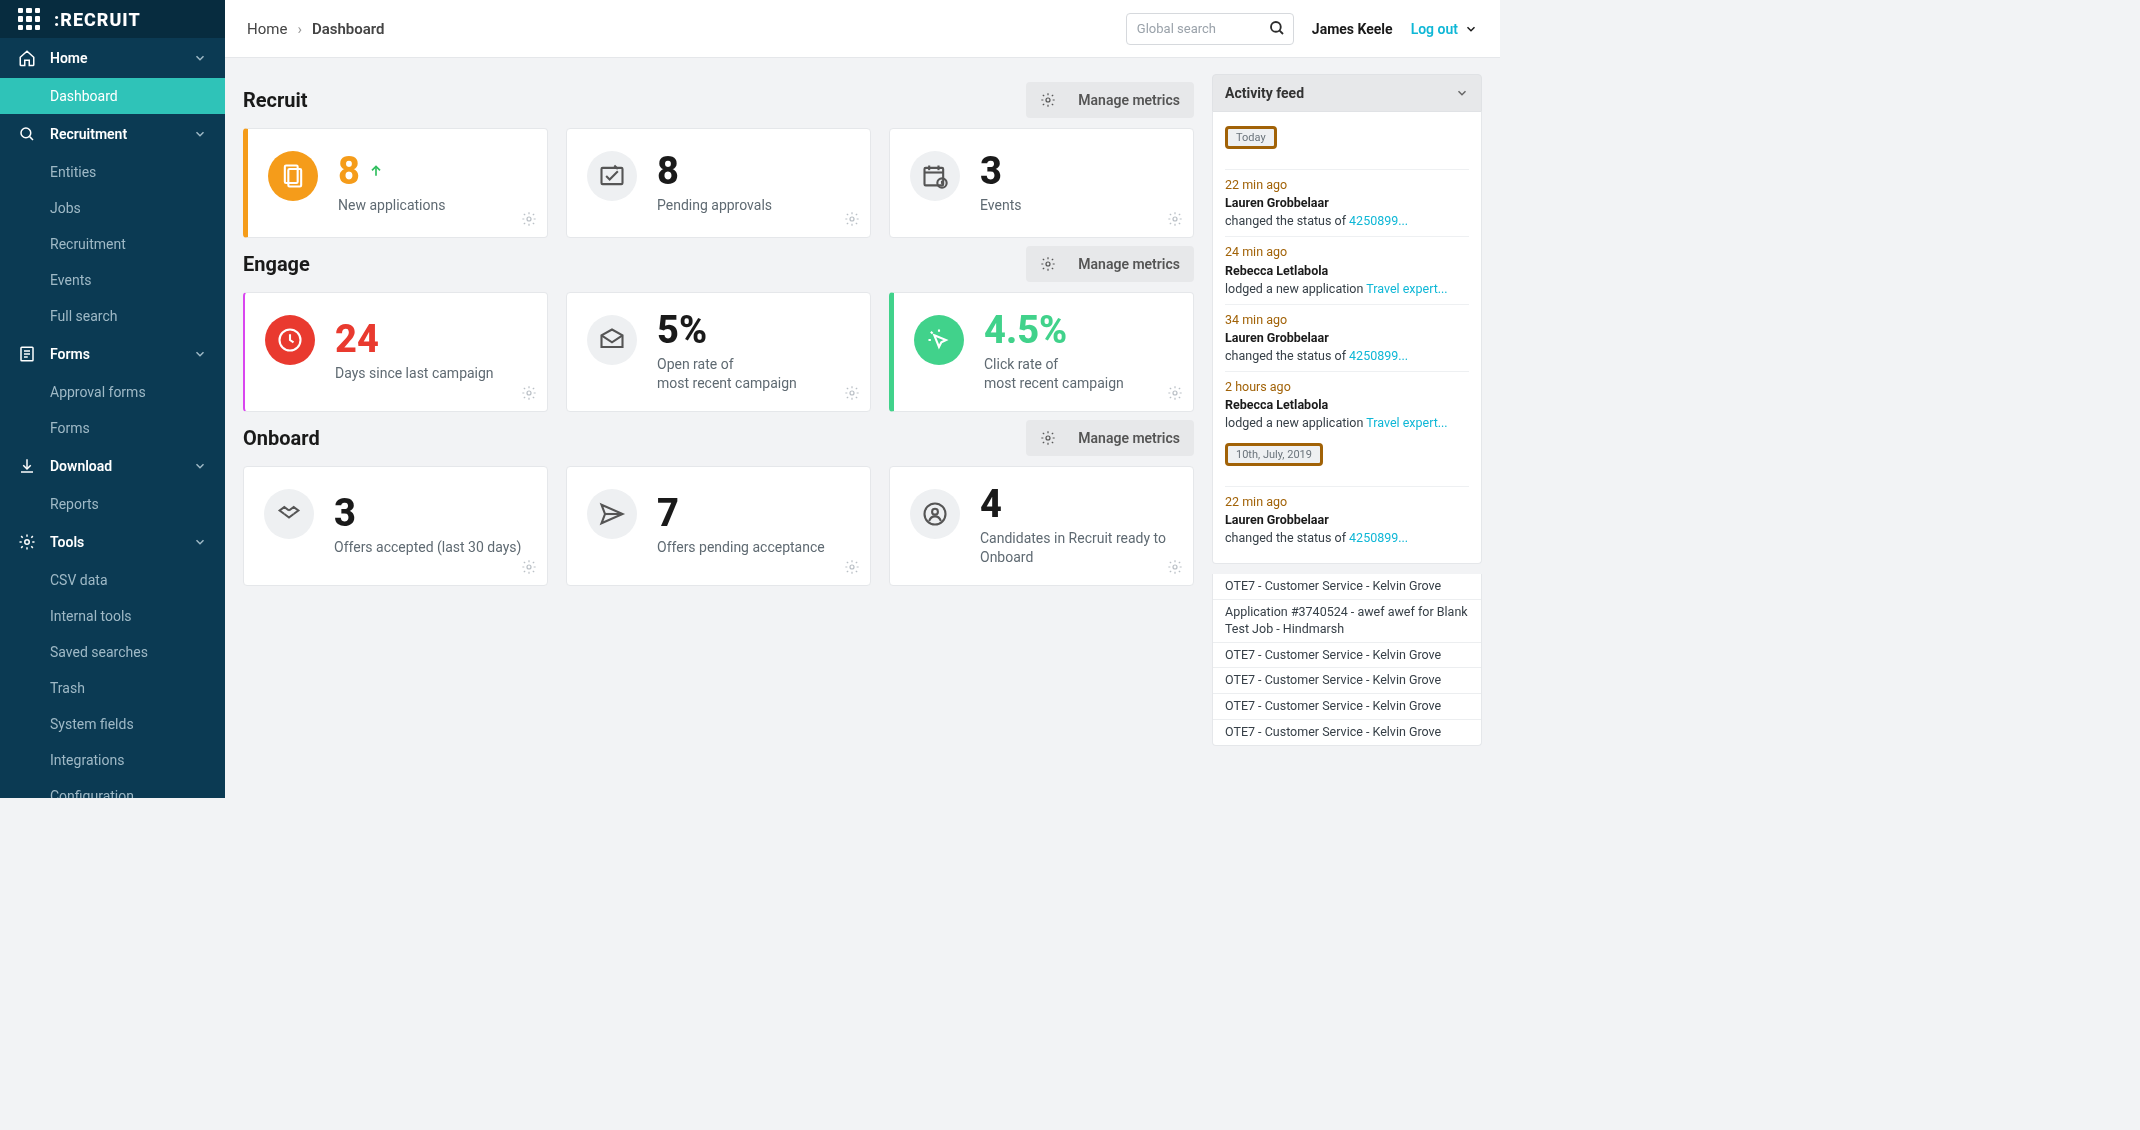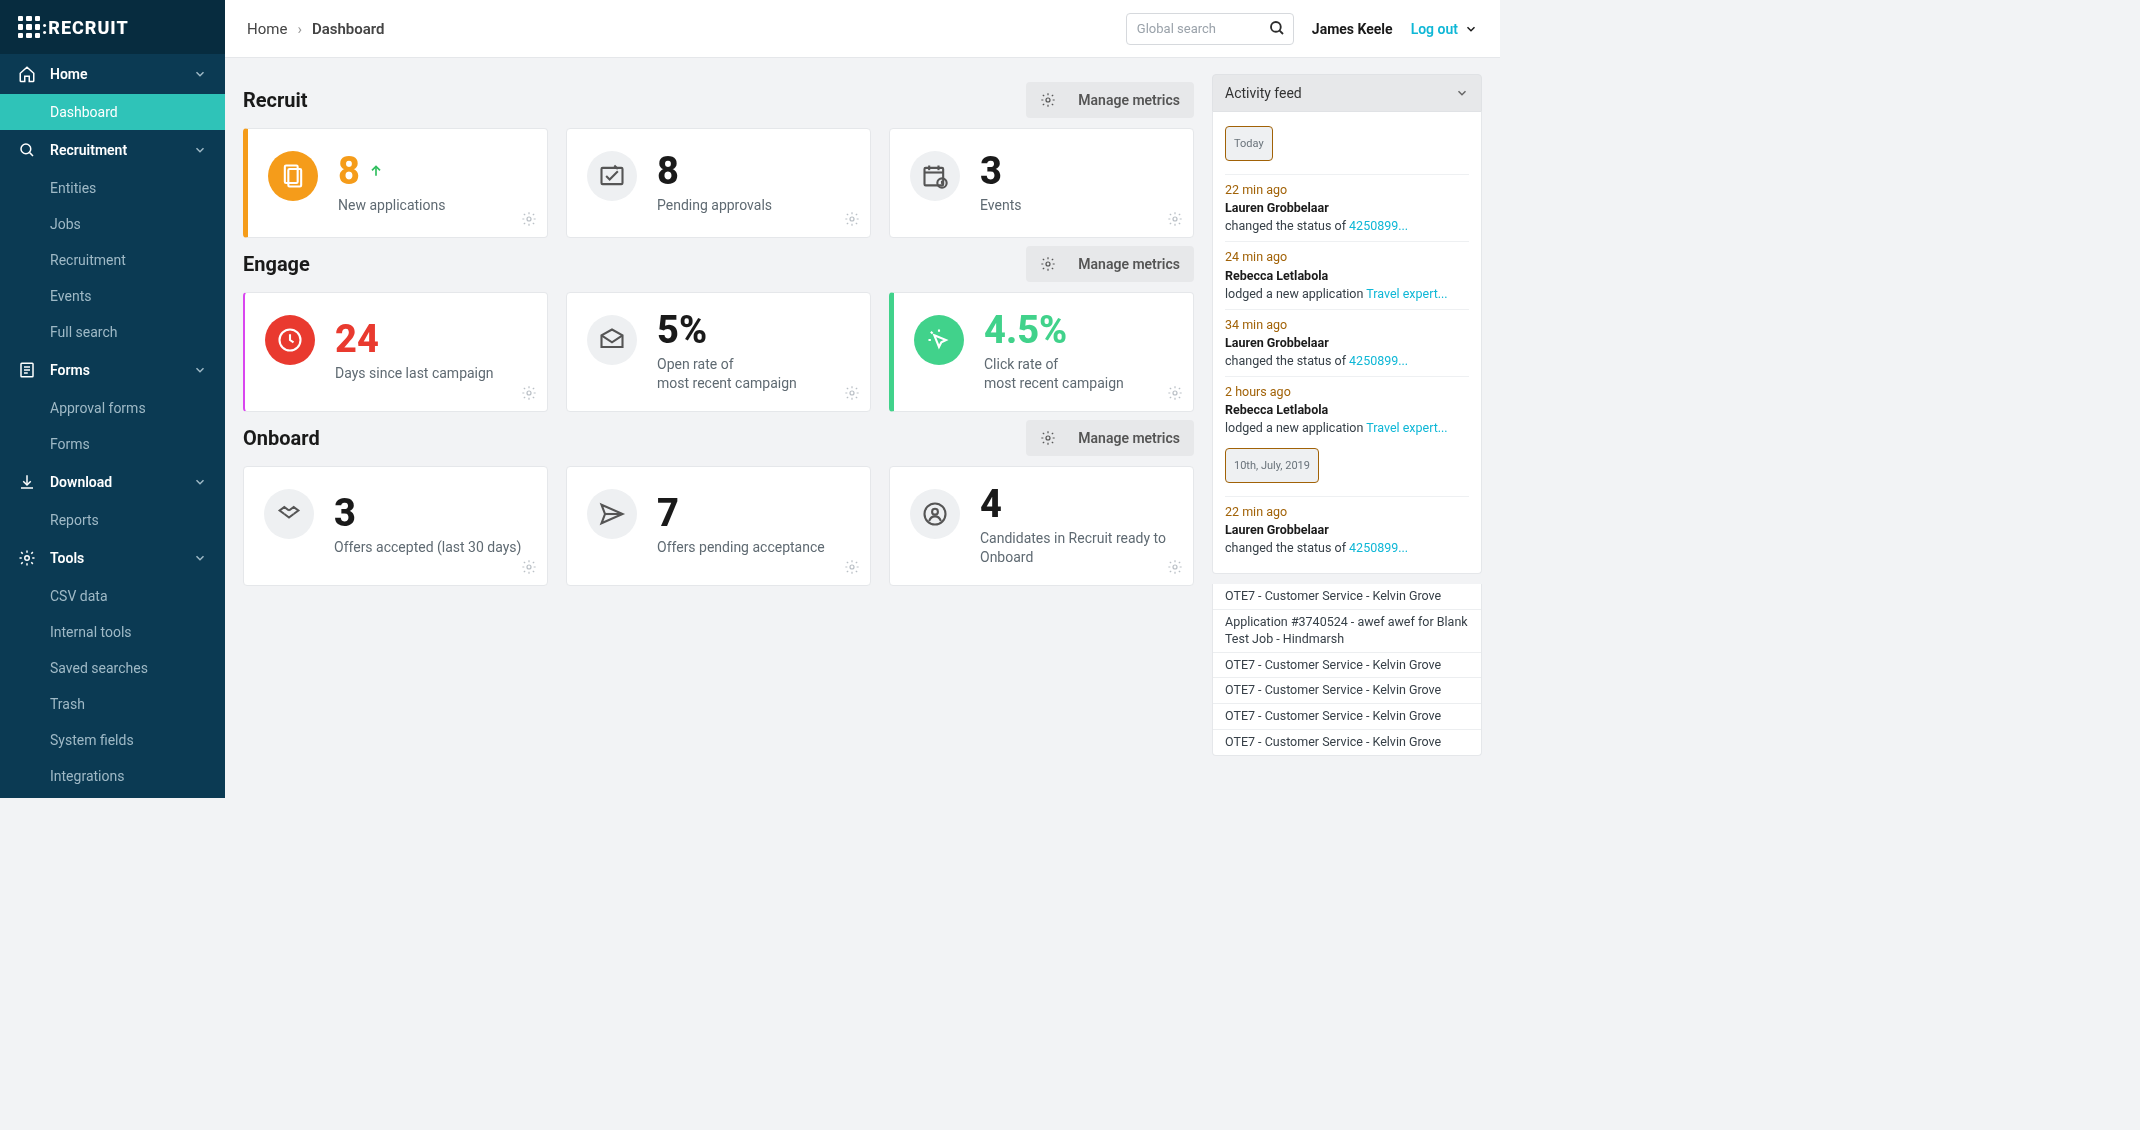--- a/index.html
+++ b/index.html
@@ -1,21 +1,21 @@
 <!DOCTYPE html>
 <html><head>
 <meta charset="utf-8">
 <style>
   *{box-sizing:border-box;margin:0;padding:0;font-family:-apple-system,BlinkMacSystemFont,"Segoe UI",Roboto,Arial,sans-serif}
   body{background:#f2f3f5;color:#1a1a1a;font-size:14px}
   .app{display:flex;width:1500px;height:798px;overflow:hidden;background:#fff}
 
   
   .sidebar{width:225px;background:#0b3a53;color:#fff;display:flex;flex-direction:column;flex-shrink:0}
-  .sb-logo{height:58px;display:flex;align-items:center;padding:16px 18px;gap:2px;background:#072c3f}
+  .sb-logo{height:58px;display:flex;align-items:center;padding:8px 18px;gap:14px;background:#072c3f}
   .waffle{width:22px;height:22px;display:grid;grid-template-columns:repeat(3,1fr);gap:3px}
   .waffle span{background:#fff;border-radius:1px}
   .logo-text{font-weight:800;letter-spacing:1px;font-size:18px}
   .sb-row{display:flex;align-items:center;height:36px;padding:0 18px;gap:14px;cursor:pointer;color:#dbe8ef}
   .sb-row.top{height:40px;color:#fff;font-weight:600}
   .sb-row.top .sb-icon{color:#fff}
   .sb-row.sub{padding-left:50px;color:#9fb9c6;font-weight:400}
   .sb-row.sub.active{background:#2fc3b8;color:#fff}
   .sb-icon{width:18px;height:18px;display:flex;align-items:center;justify-content:center;color:#cfe2ea;flex-shrink:0}
   .sb-chev{margin-left:auto;color:#9fb9c6}
@@ -51,24 +51,24 @@
   .c-icon.solid-red{background:#e93a2f;color:#fff}
   .c-icon.solid-green{background:#41d28b;color:#fff}
   .c-num{font-size:38px;font-weight:800;line-height:1;color:#1a1a1a;display:flex;align-items:center;gap:8px}
   .c-num.orange{color:#f59c1a}
   .c-num.green{color:#41d28b}
   .c-label{color:#5f6a72;margin-top:6px;font-size:14px;line-height:1.35}
   .c-gear{position:absolute;right:10px;bottom:10px;color:#b9bfc5;cursor:pointer}
   .trend-up{color:#2fbf5e}
 
   
-  .panel-head{background:#e7e8ea;border:1px solid #e0e2e5;border-radius:4px 4px 0 0;height:38px;display:flex;align-items:center;padding:0 12px;font-weight:400;color:#333}
+  .panel-head{background:#e7e8ea;border:1px solid #e0e2e5;border-radius:4px 4px 0 0;height:38px;display:flex;align-items:center;padding:0 12px;font-weight:700;color:#333}
   .panel-head .chev{margin-left:auto;color:#666}
   .panel-body{background:#fff;border:1px solid #e5e7ea;border-top:none;border-radius:0 0 4px 4px;padding:10px 12px}
-  .date-pill{display:inline-block;background:#eef0f2;border:1px solid #a16207;border-radius:4px;padding:10px 8px;font-size:11px;color:#6a737b;margin:4px 0 13px}
+  .date-pill{display:inline-block;background:#eef0f2;border:3px solid #a16207;border-radius:4px;padding:2px 8px;font-size:11px;color:#6a737b;margin:4px 0 20px}
   .feed-item{padding:6px 0;border-top:1px solid #eef0f2;font-size:12.5px;color:#374048;line-height:1.45}
   .feed-item:first-of-type{border-top:none}
   .feed-time{color:#a16207}
   .feed-name{font-weight:700;color:#1a1a1a}
   .feed-link{color:#0fb7d6;cursor:pointer}
   .rv-list{border:1px solid #e5e7ea;border-top:none;border-radius:0 0 4px 4px;background:#fff}
   .rv-item{padding:4px 12px;border-top:1px solid #eceef0;font-size:12.5px;color:#374048;line-height:1.35;cursor:pointer}
   .rv-item:first-child{border-top:none}
 
   svg{display:block}

